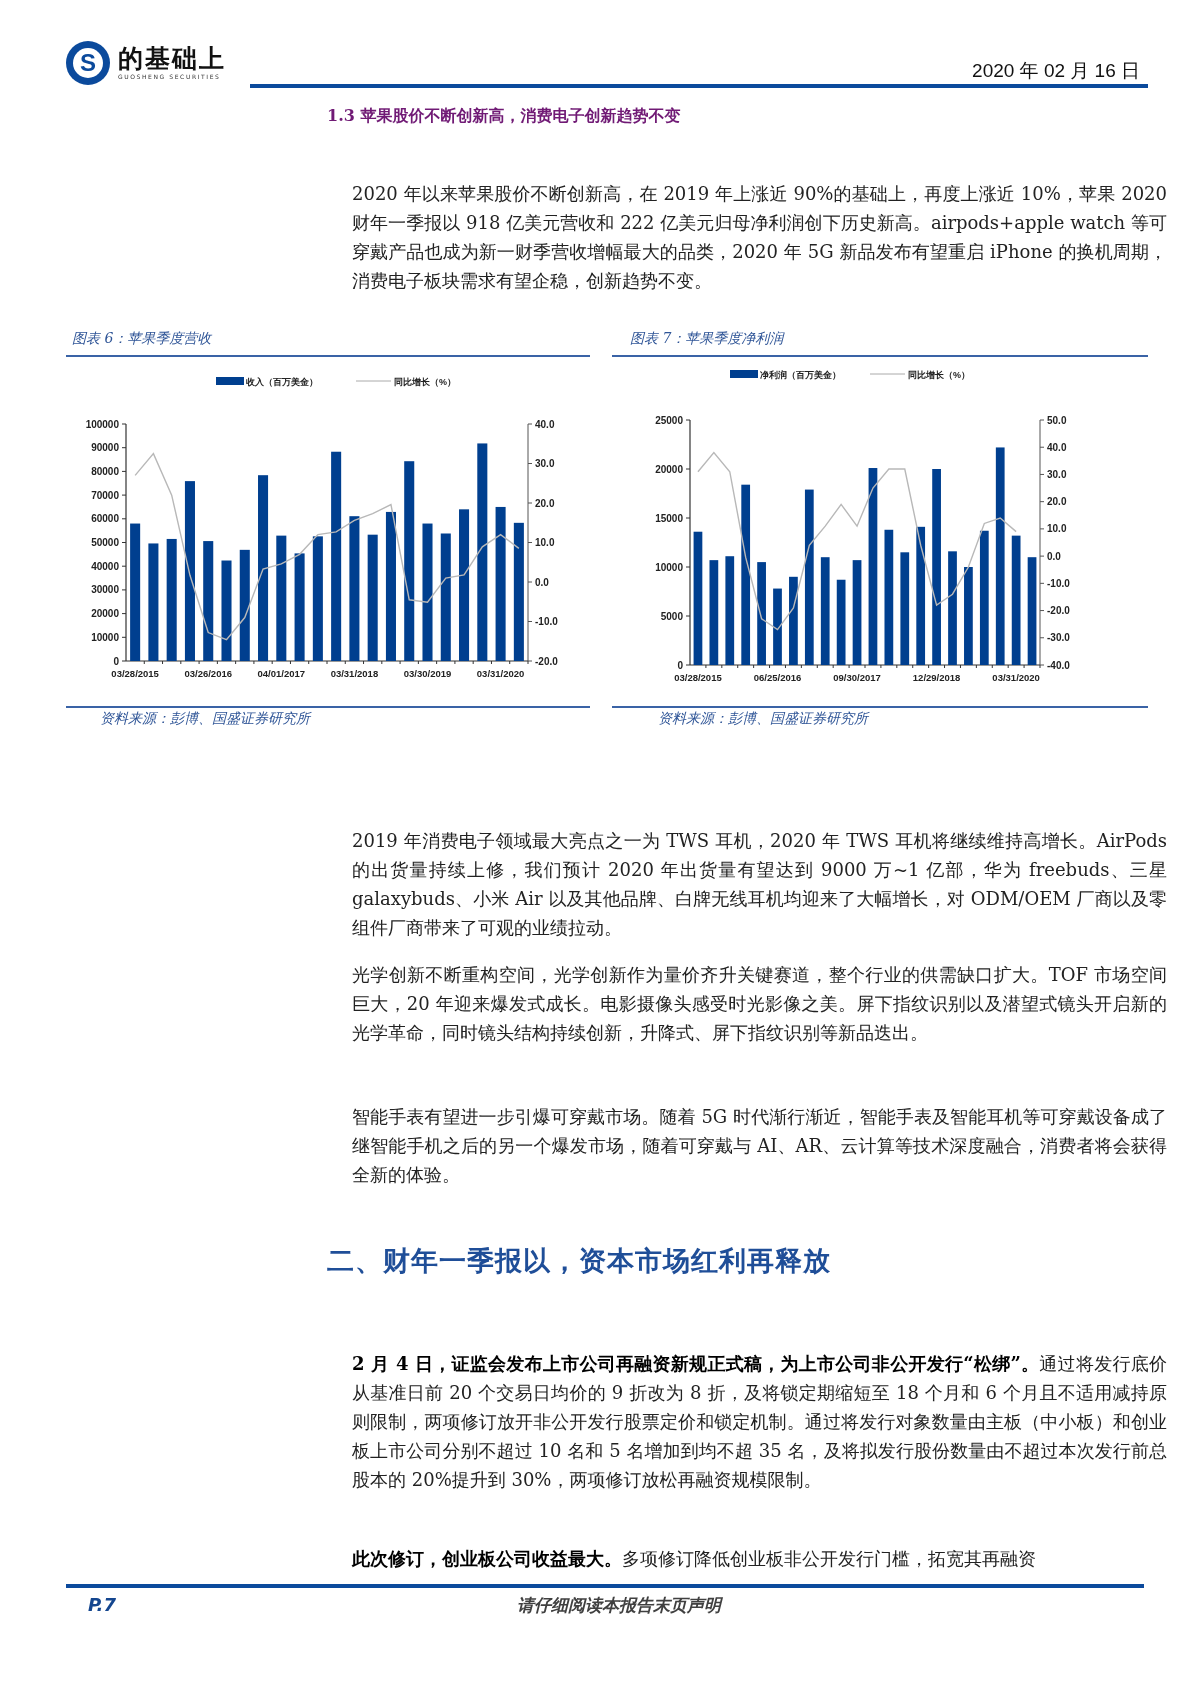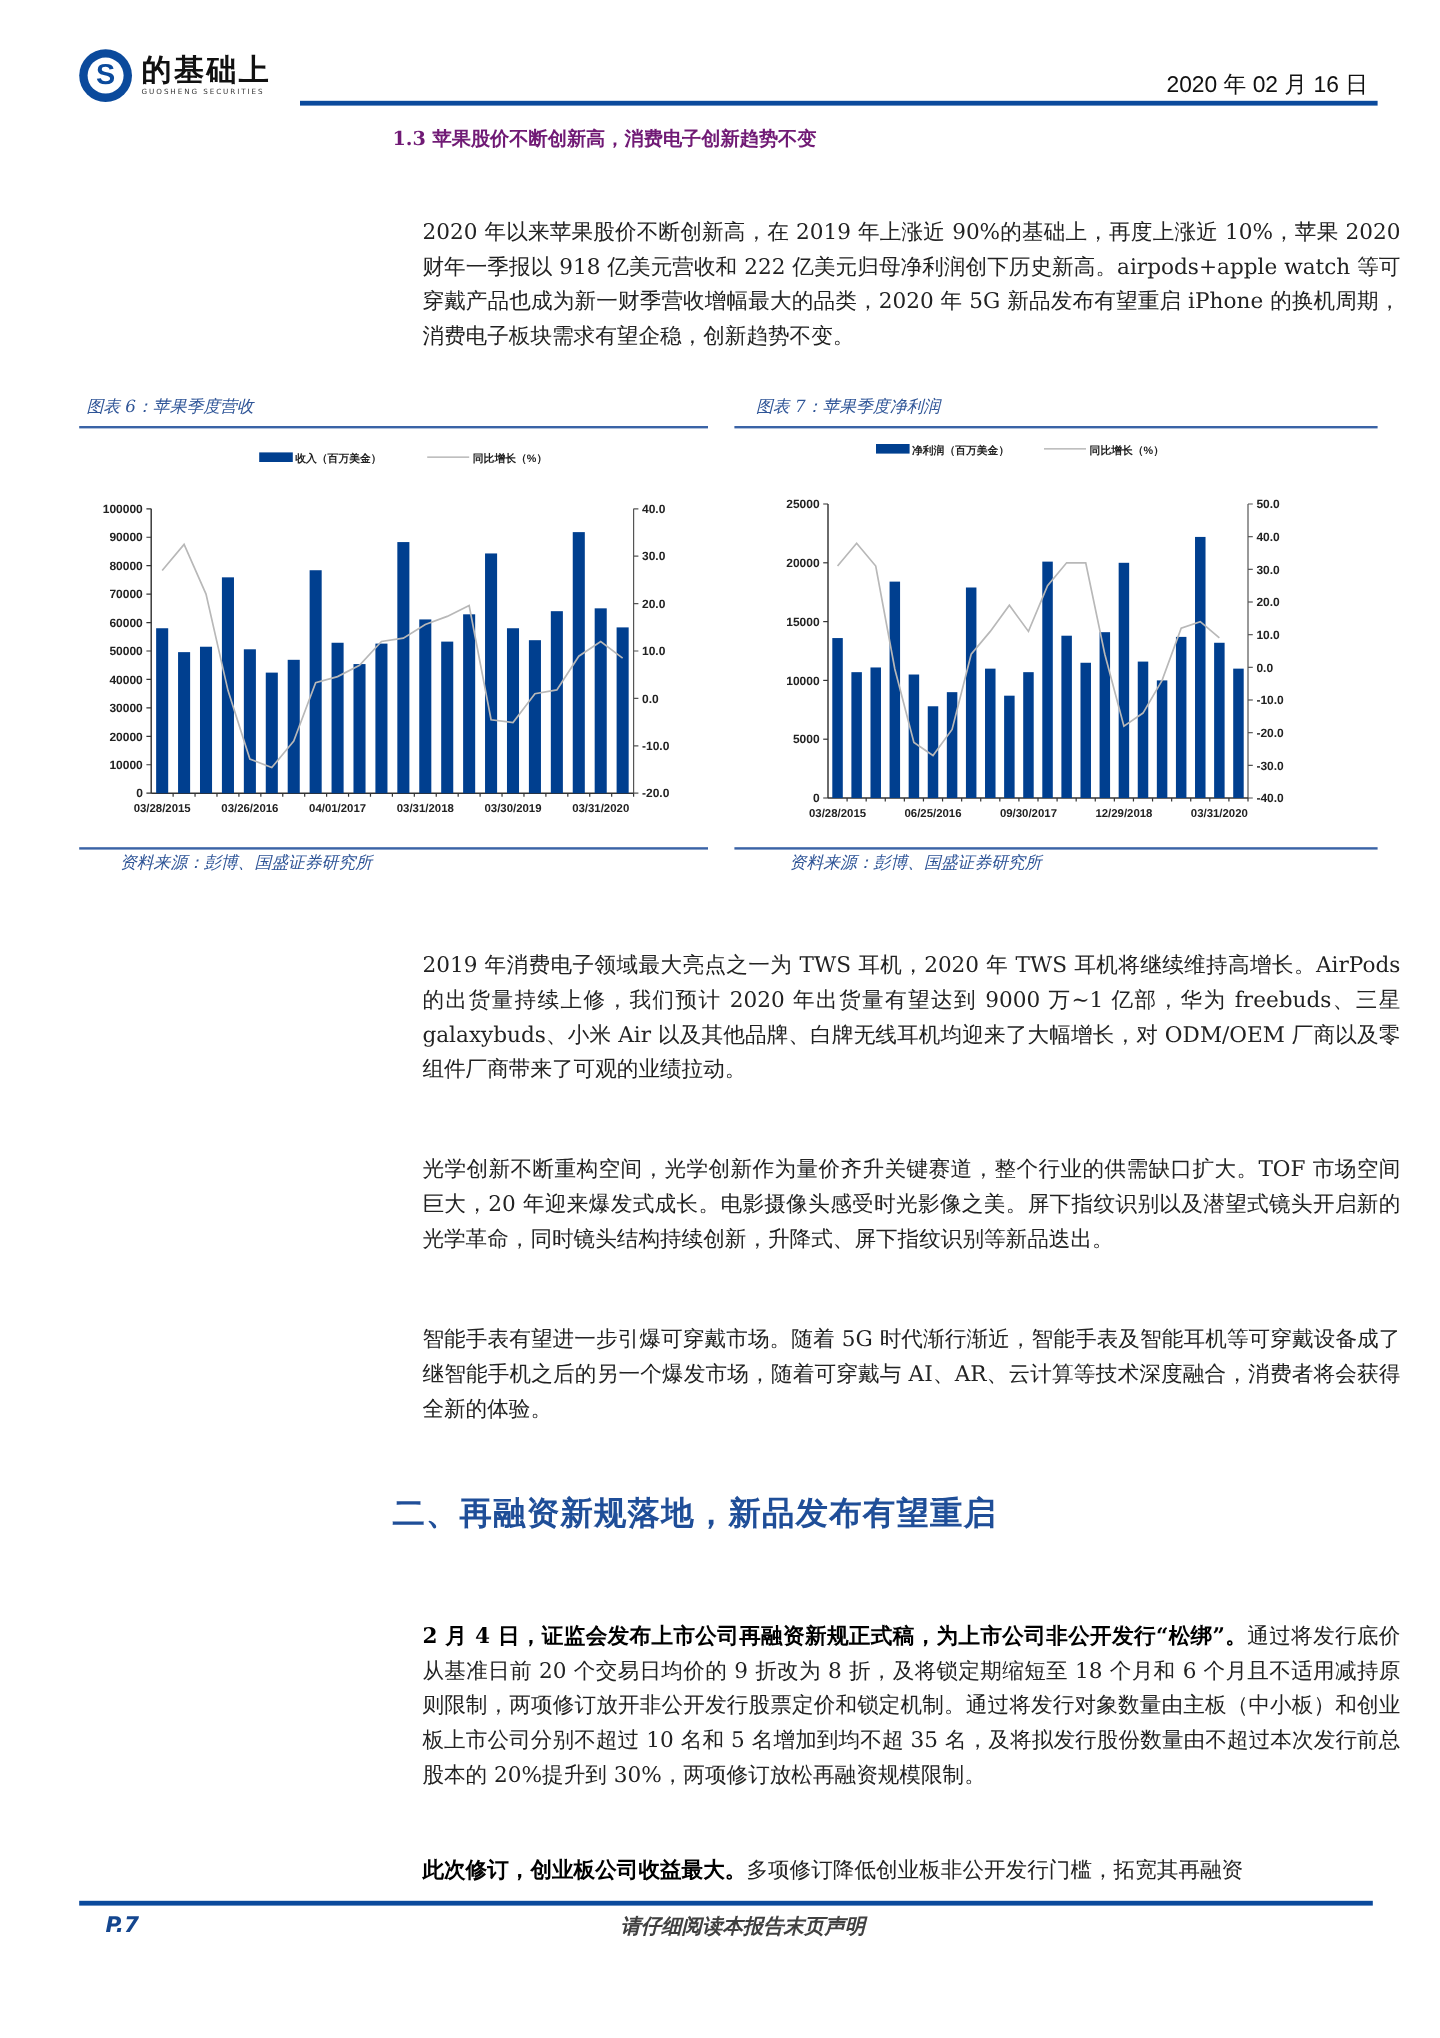--- a/index.html
+++ b/index.html
@@ -238,25 +238,25 @@
       <text x="97.95454545454545" y="319" font-size="9.5" font-family="Liberation Sans, sans-serif" fill="#222" text-anchor="middle" font-weight="bold">03/28/2015</text>
       <text x="177.50000000000003" y="319" font-size="9.5" font-family="Liberation Sans, sans-serif" fill="#222" text-anchor="middle" font-weight="bold">06/25/2016</text>
       <text x="257.04545454545456" y="319" font-size="9.5" font-family="Liberation Sans, sans-serif" fill="#222" text-anchor="middle" font-weight="bold">09/30/2017</text>
       <text x="336.59090909090907" y="319" font-size="9.5" font-family="Liberation Sans, sans-serif" fill="#222" text-anchor="middle" font-weight="bold">12/29/2018</text>
       <text x="416.1363636363636" y="319" font-size="9.5" font-family="Liberation Sans, sans-serif" fill="#222" text-anchor="middle" font-weight="bold">03/31/2020</text>
     </svg>
   </div>
 <div class="abs fig-rule" style="left:612px;top:706px;width:536px;"></div>
 <div class="abs src" style="left:630px;top:710px;">资料来源：彭博、国盛证券研究所</div>
 
-<div class="abs para" style="top:790px;">2019 年消费电子领域最大亮点之一为 TWS 耳机，2020 年 TWS 耳机将继续维持高增长。AirPods 的出货量持续上修，我们预计 2020 年出货量有望达到 9000 万~1 亿部，华为 freebuds、三星 galaxybuds、小米 Air 以及其他品牌、白牌无线耳机均迎来了大幅增长，对 ODM/OEM 厂商以及零组件厂商带来了可观的业绩拉动。</div>
+<div class="abs para" style="top:826px;">2019 年消费电子领域最大亮点之一为 TWS 耳机，2020 年 TWS 耳机将继续维持高增长。AirPods 的出货量持续上修，我们预计 2020 年出货量有望达到 9000 万~1 亿部，华为 freebuds、三星 galaxybuds、小米 Air 以及其他品牌、白牌无线耳机均迎来了大幅增长，对 ODM/OEM 厂商以及零组件厂商带来了可观的业绩拉动。</div>
 <div class="abs para" style="top:960px;">光学创新不断重构空间，光学创新作为量价齐升关键赛道，整个行业的供需缺口扩大。TOF 市场空间巨大，20 年迎来爆发式成长。电影摄像头感受时光影像之美。屏下指纹识别以及潜望式镜头开启新的光学革命，同时镜头结构持续创新，升降式、屏下指纹识别等新品迭出。</div>
 <div class="abs para" style="top:1102px;">智能手表有望进一步引爆可穿戴市场。随着 5G 时代渐行渐近，智能手表及智能耳机等可穿戴设备成了继智能手机之后的另一个爆发市场，随着可穿戴与 AI、AR、云计算等技术深度融合，消费者将会获得全新的体验。</div>
 
-<div class="abs h2">二、再融资新规落地，新品发布有望重启</div>
+<div class="abs h2">二、财年一季报以，资本市场红利再释放</div>
 <div class="abs para" style="top:1349px;">
   <b>2 月 4 日，证监会发布上市公司再融资新规正式稿，为上市公司非公开发行“松绑”。</b><span>通过将发行底价从基准日前 20 个交易日均价的 9 折改为 8 折，及将锁定期缩短至 18 个月和 6 个月且不适用减持原则限制，两项修订放开非公开发行股票定价和锁定机制。通过将发行对象数量由主板（中小板）和创业板上市公司分别不超过 10 名和 5 名增加到均不超 35 名，及将拟发行股份数量由不超过本次发行前总股本的 20%提升到 30%，两项修订放松再融资规模限制。</span>
 </div>
 <div class="abs para" style="top:1544px;">
   <b>此次修订，创业板公司收益最大。</b><span>多项修订降低创业板非公开发行门槛，拓宽其再融资</span>
 </div>
 
 <div class="abs ftr-rule"></div>
 <div class="abs ftr-page">P.7</div>
 <div class="abs ftr-note">请仔细阅读本报告末页声明</div>

